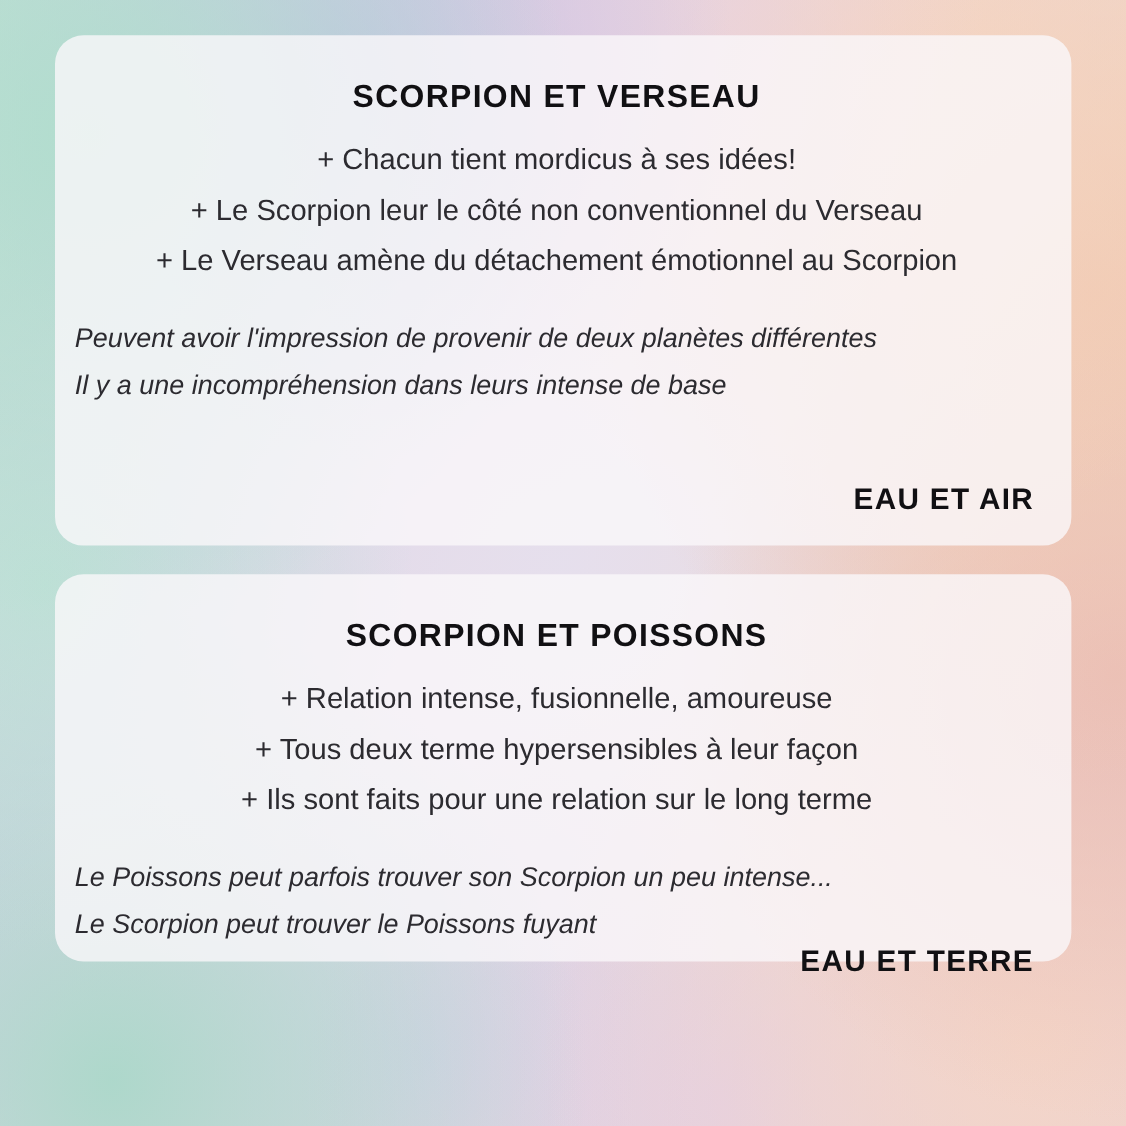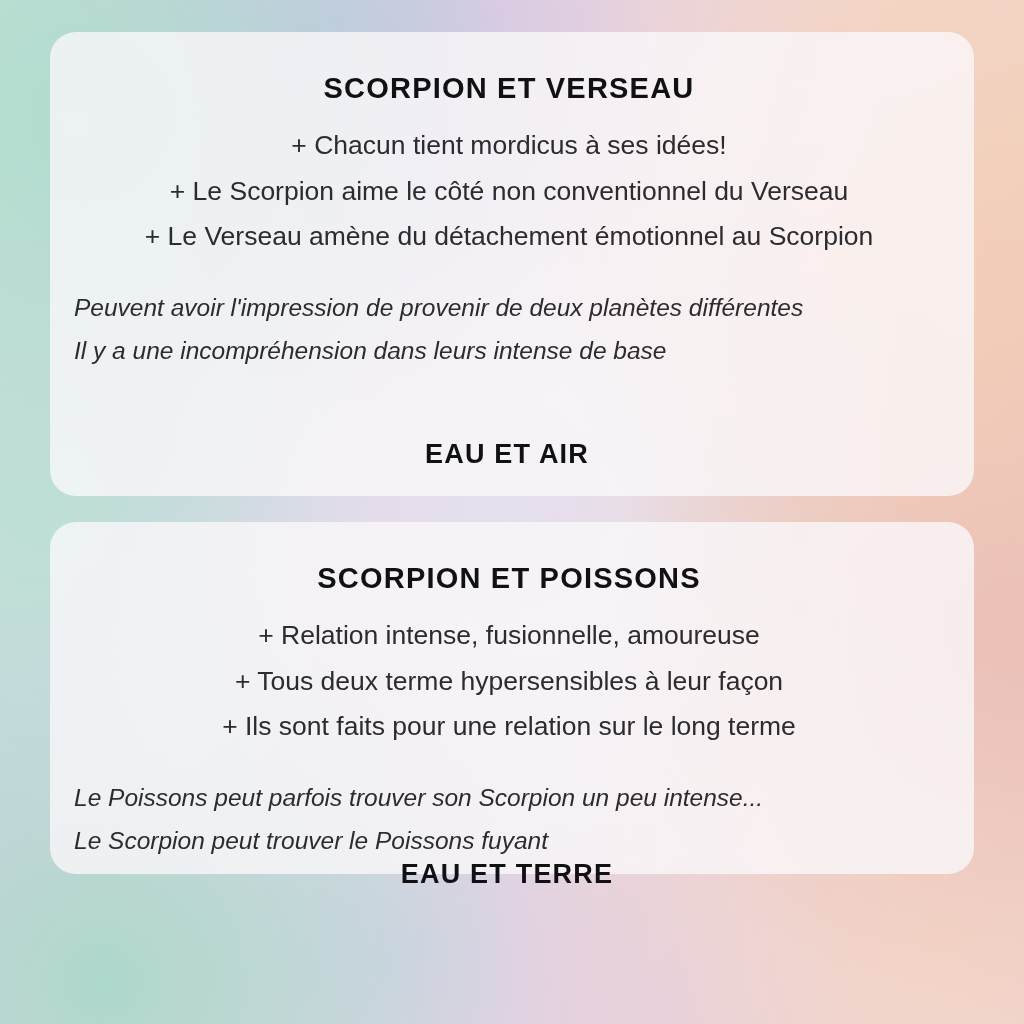--- a/index.html
+++ b/index.html
@@ -41,21 +41,21 @@
     padding: 32px 50px;
     box-sizing: border-box;
     display: flex;
     flex-direction: column;
     gap: 26px;
   }
 
   .card {
     background: rgba(250, 247, 250, 0.80);
     border-radius: 26px;
-    padding: 28px 30px 26px 24px;
+    padding: 28px 30px 26px 18px;
     box-sizing: border-box;
     display: flex;
     flex-direction: column;
   }
   .card.first { height: 464px; }
   .card.second { height: 352px; }
 
   .card-title {
     text-align: center;
     font-weight: bold;
@@ -87,40 +87,40 @@
   .note {
     font-style: italic;
     font-size: 24.5px;
     color: #2c2b30;
     line-height: 1.45;
     white-space: nowrap;
   }
 
   .elements {
     margin-top: auto;
-    text-align: center;
+    text-align: right;
     font-weight: bold;
     font-size: 27px;
     letter-spacing: 1.2px;
     color: #111013;
     padding-right: 4px;
   }
 </style>
 </head>
 <body>
 
 <div id="background"></div>
 
 <div id="card-stack">
 
   <div class="card first">
     <div class="card-title">SCORPION ET VERSEAU</div>
     <div class="bullets">
       <div class="bullet">+ Chacun tient mordicus à ses idées!</div>
-      <div class="bullet">+ Le Scorpion aime le côté non conventionnel du Verseau</div>
+      <div class="bullet">+ Le Scorpion leur le côté non conventionnel du Verseau</div>
       <div class="bullet">+ Le Verseau amène du détachement émotionnel au Scorpion</div>
     </div>
     <div class="notes">
       <div class="note">Peuvent avoir l'impression de provenir de deux planètes différentes</div>
       <div class="note">Il y a une incompréhension dans leurs intense de base</div>
     </div>
     <div class="elements">EAU ET AIR</div>
   </div>
 
   <div class="card second">

